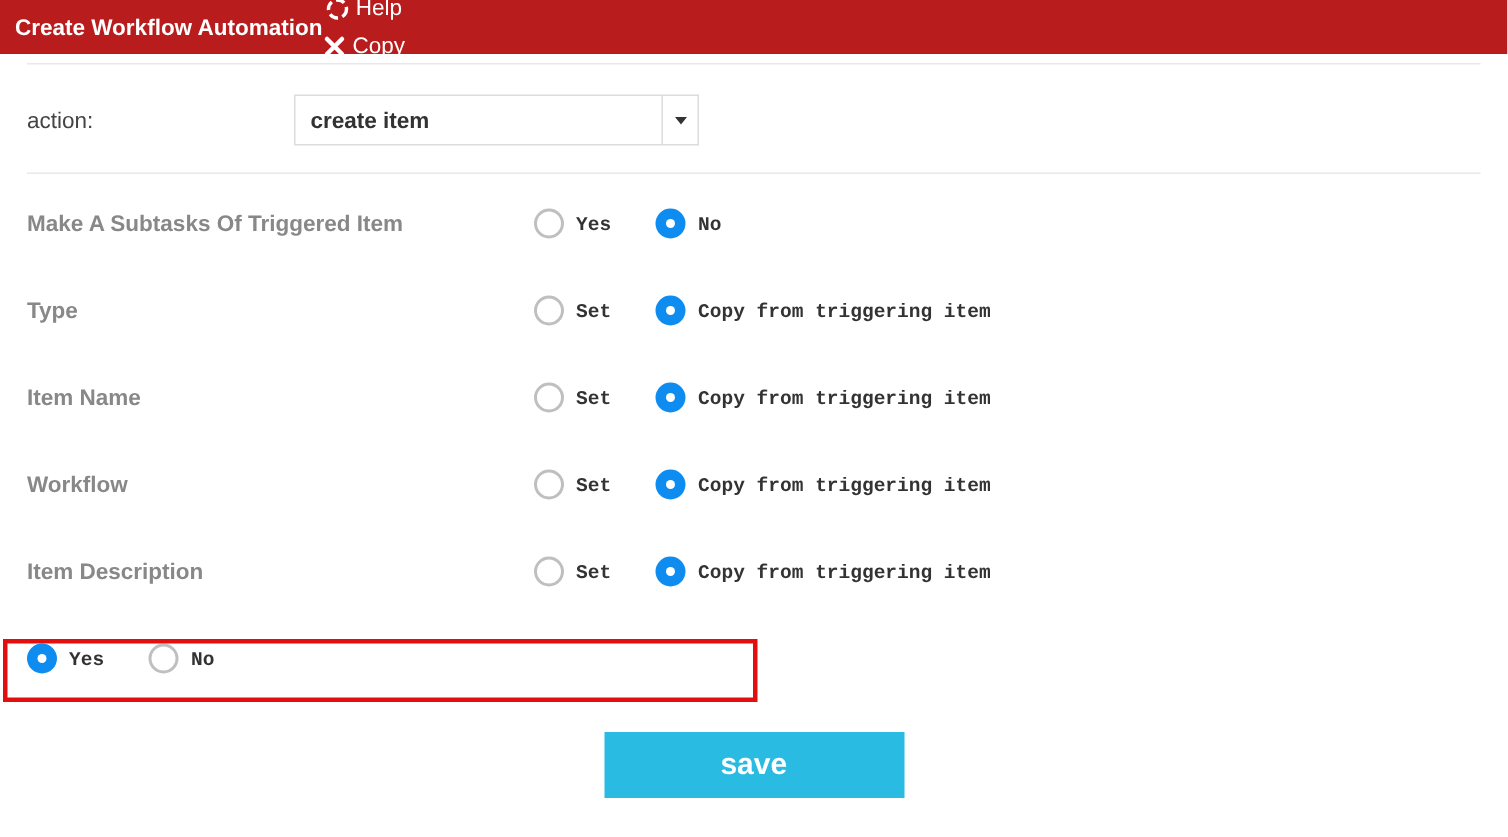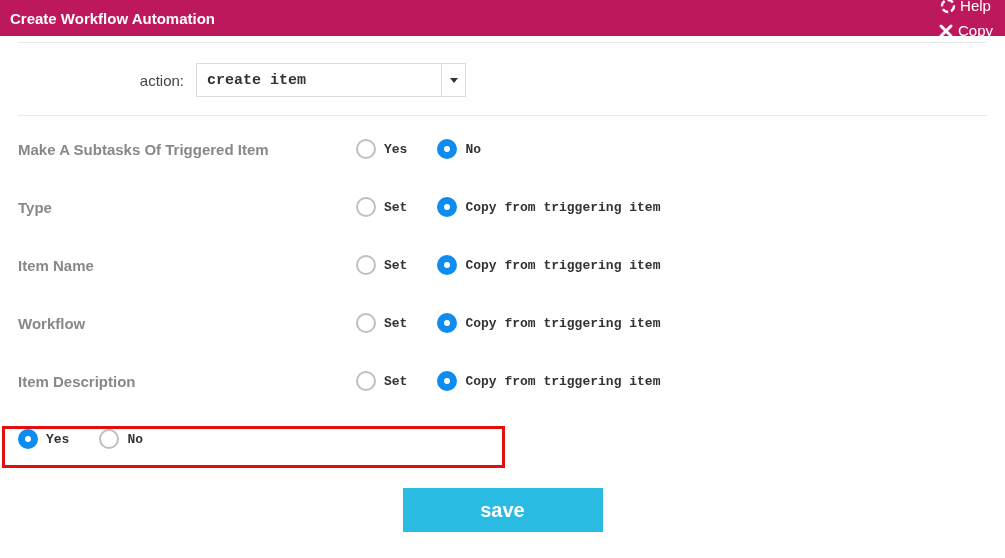--- a/index.html
+++ b/index.html
@@ -4,26 +4,26 @@
   <style>
     * { box-sizing: border-box; margin: 0; padding: 0; }
     body {
       font-family: 'Segoe UI', Tahoma, Arial, sans-serif;
       background: #fff;
       width: 1005px;
       height: 558px;
       overflow: hidden;
     }
     .titlebar {
-      background: #be185d;
+      background: #b91c1c;
       color: #fff;
       height: 36px;
       display: flex;
       align-items: center;
-      justify-content: space-between;
+      justify-content: flex-start;
       padding: 0 12px 0 10px;
       font-size: 15px;
     }
     .titlebar-left { font-weight: 600; }
     .titlebar-right { display: flex; align-items: center; gap: 8px; flex-direction: column; }
     .tb-item { display: inline-flex; align-items: center; gap: 4px; cursor: pointer; font-size: 15px; }
     .tb-icon { display: inline-flex; }
 
     .content { padding: 6px 0 0 0; }
     .divider {
@@ -32,21 +32,20 @@
       margin: 0 18px;
     }
 
     .action-row {
       display: flex;
       align-items: center;
       padding: 20px 18px 18px 18px;
     }
     .action-label {
       width: 178px;
-      text-align: right;
       padding-right: 12px;
       color: #444;
       font-size: 15px;
     }
     .dropdown {
       position: relative;
       width: 270px;
       height: 34px;
       border: 1px solid #dcdcdc;
       display: flex;
@@ -55,21 +54,20 @@
       cursor: pointer;
     }
     .dropdown-value {
       flex: 1;
       display: flex;
       align-items: center;
       padding: 0 10px;
       font-size: 15px;
       color: #333;
       font-weight: 600;
-      font-family: Liberation Mono, monospace;
     }
     .dropdown-arrow {
       width: 24px;
       border-left: 1px solid #dcdcdc;
       display: flex;
       align-items: center;
       justify-content: center;
     }
     .caret {
       width: 0; height: 0;

